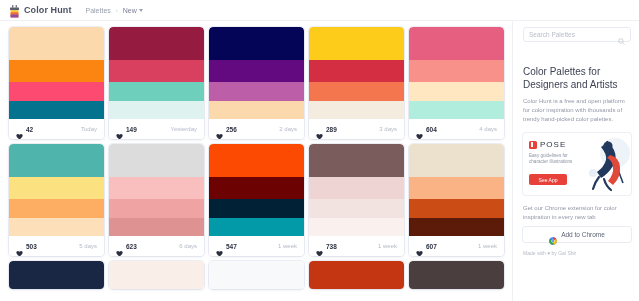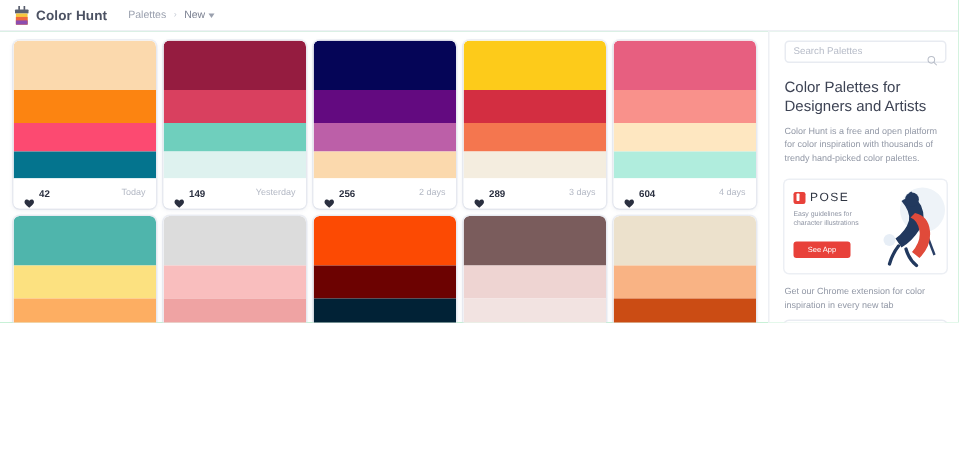--- a/index.html
+++ b/index.html
@@ -10,22 +10,22 @@
     width: 639px;
     height: 301px;
     overflow: hidden;
     background: #ffffff;
     font-family: "Liberation Sans", sans-serif;
     -webkit-font-smoothing: antialiased;
   }
   .app {
     position: relative;
     width: 639px;
-    height: 215px;
-    background: #22c55e;
+    height: 301px;
+    background: #4c1d95;
     overflow: hidden;
   }
 
   
   .header {
     position: absolute;
     left: 0; top: 0;
     width: 639px;
     height: 21px;
     background: #ffffff;
@@ -192,21 +192,21 @@
     color: #a9aebb;
     font-family: "Liberation Sans", sans-serif;
     background: transparent;
     width: 85px;
     padding: 0;
   }
   .search-input::placeholder { color: #b7bcc8; }
   .search-icon { width: 7px; height: 7px; display: block; }
 
   .side-title {
-    margin-top: 11px;
+    margin-top: 24px;
     font-size: 10px;
     line-height: 12.5px;
     color: #3d4354;
     font-weight: normal;
   }
   .side-desc {
     margin-top: 6px;
     font-size: 6px;
     line-height: 9px;
     color: #9298a6;

